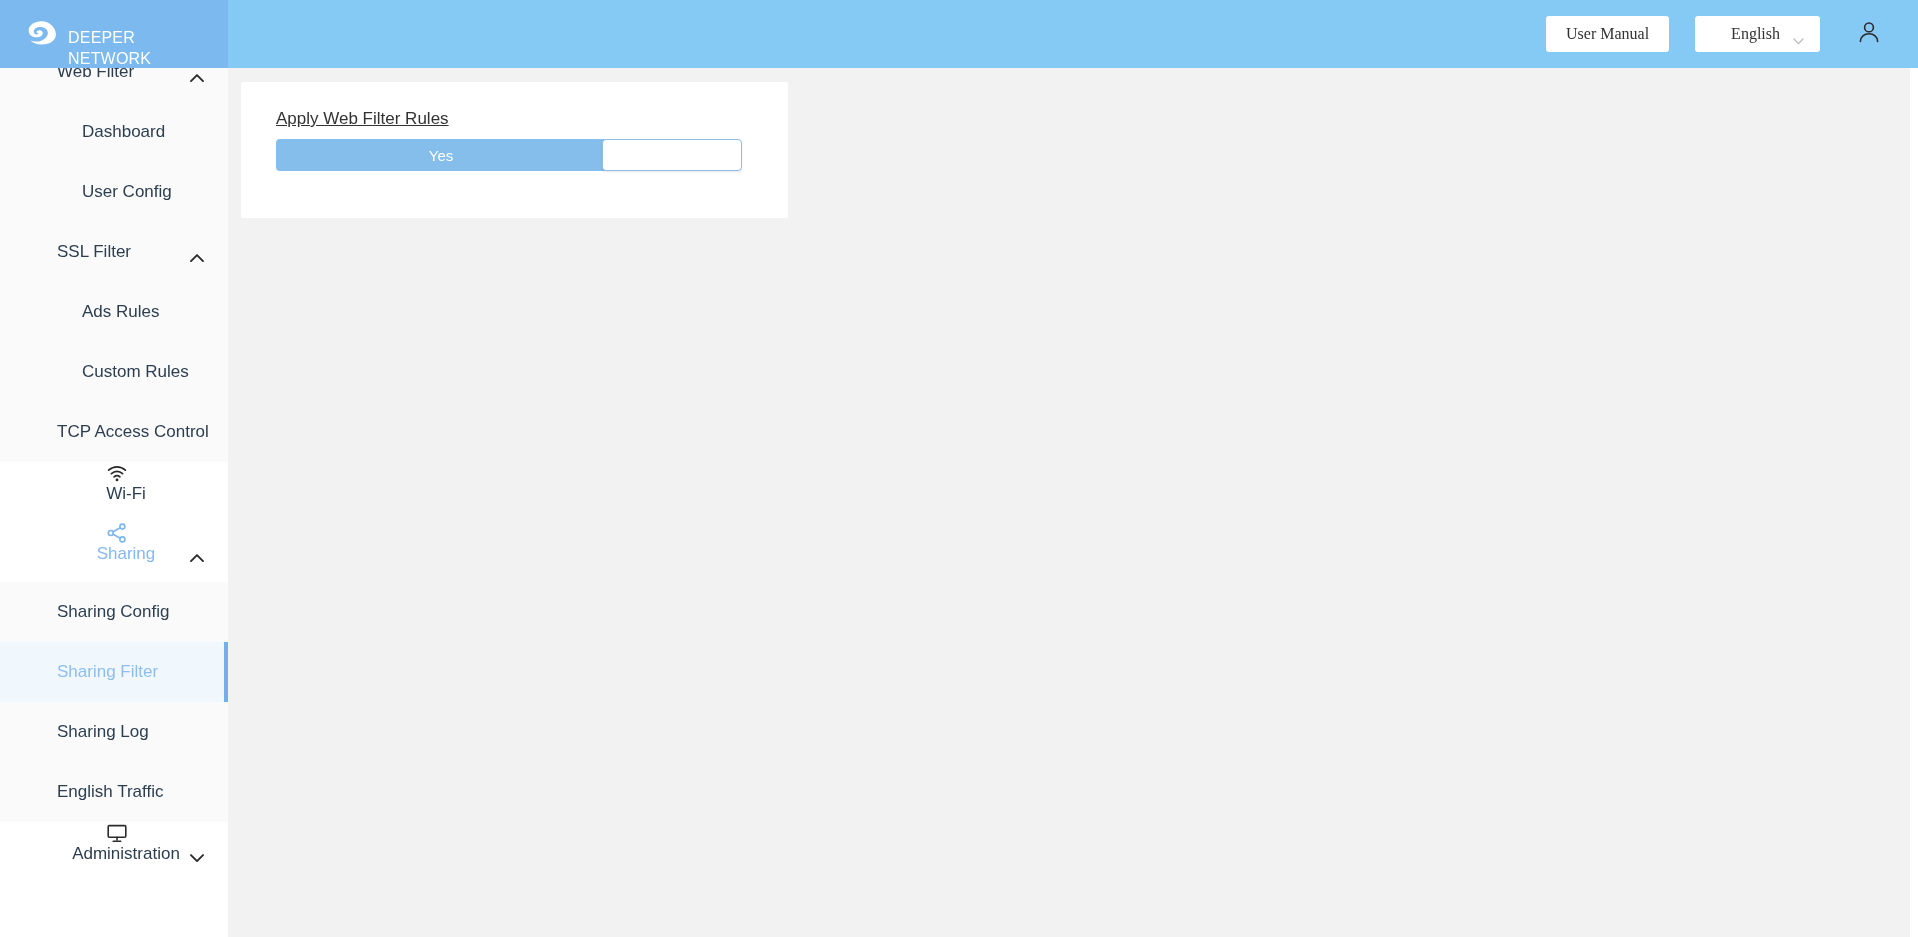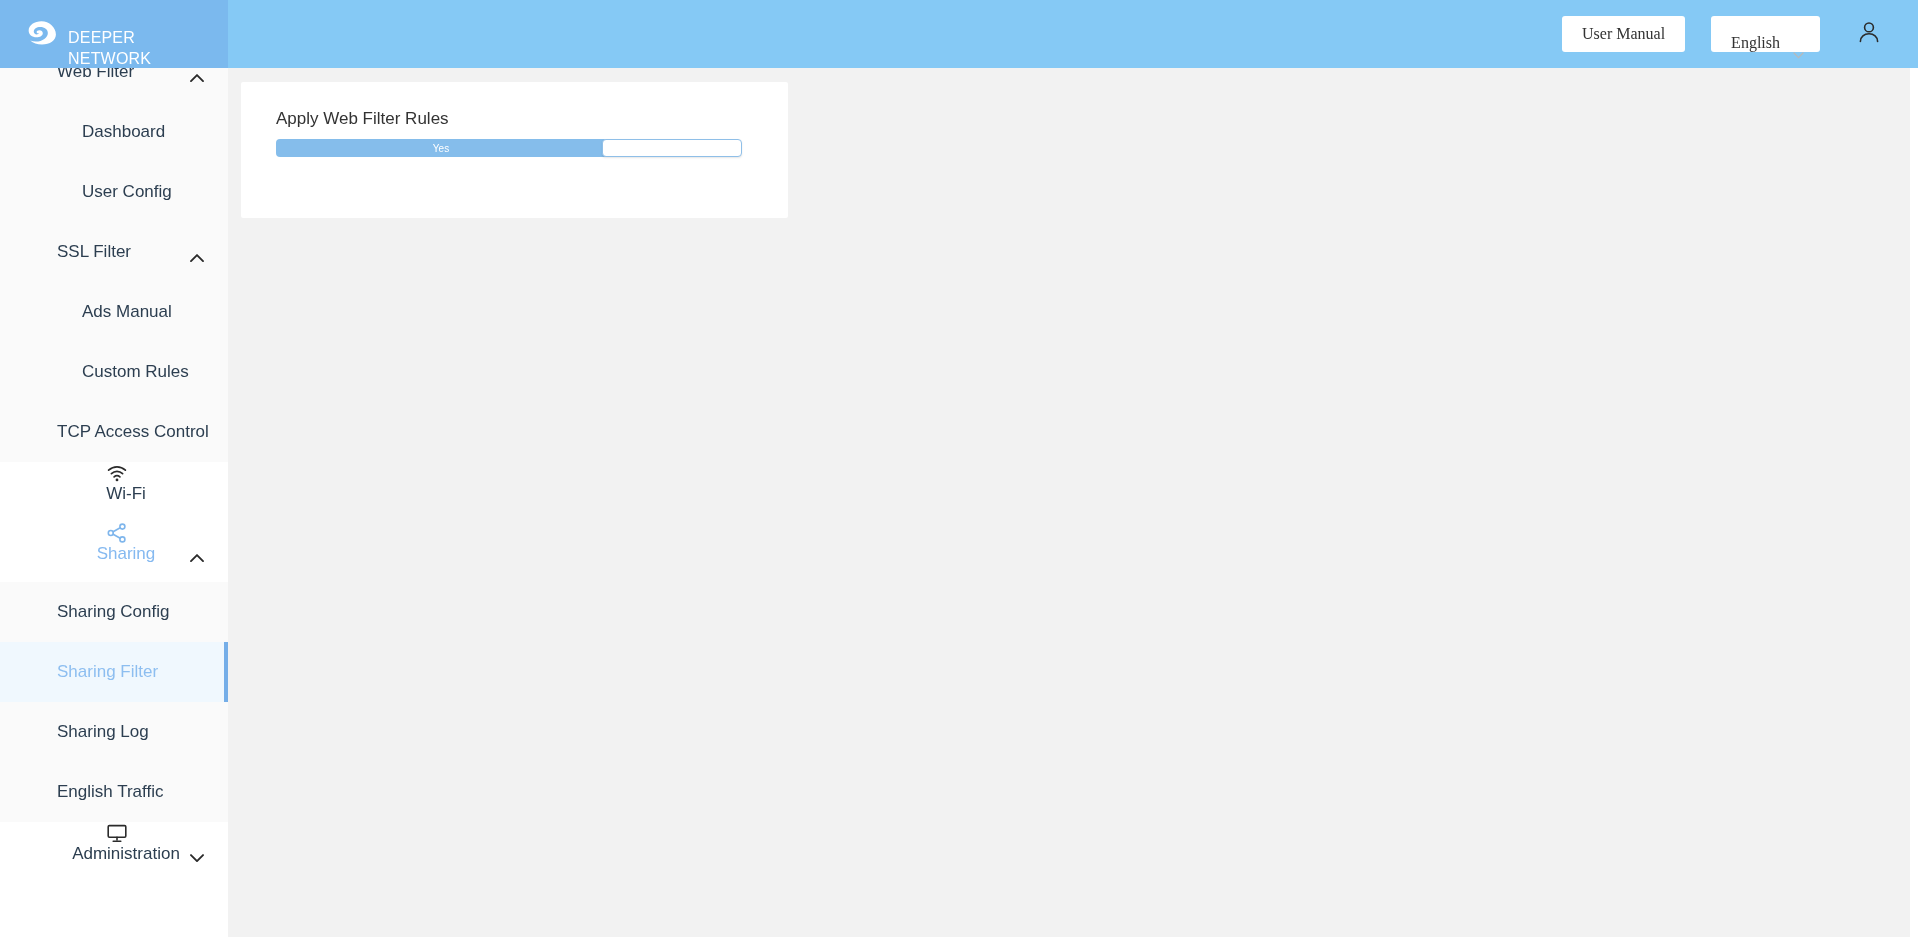--- a/index.html
+++ b/index.html
@@ -35,21 +35,21 @@
     padding-right: 32px;
   }
   .hdr-btn {
     background: #ffffff; border: none; border-radius: 3px;
     height: 36px; padding: 0 20px;
     font-family: Liberation Serif, serif;
     font-size: 16px; color: #333333; cursor: pointer;
     display: flex; align-items: center; justify-content: center;
     white-space: nowrap;
   }
-  #lang-select { gap: 13px; padding: 0 16px 0 20px; align-items: flex-end; }
+  #lang-select { gap: 13px; padding: 0 16px 0 36px; }
   .chev-sm { width: 11px; height: 7px; display: inline-block; }
   #avatar-btn {
     width: 34px; height: 34px; cursor: pointer;
     display: flex; align-items: center; justify-content: center;
     margin-left: 6px;
   }
 
   
   #sidebar {
     position: absolute; top: 0; left: 0;
@@ -119,33 +119,33 @@
     z-index: 12;
   }
   #filter-card {
     position: absolute; left: 13px; top: 14px;
     width: 547px; height: 136px;
     background: #ffffff;
     border-radius: 2px;
   }
   #card-title {
     position: absolute; left: 35px; top: 27px;
-    font-size: 17px; color: #333333; white-space: nowrap;
+    font-size: 17px; color: #333333; white-space: nowrap; text-decoration: underline;
   }
   #apply-toggle {
     position: absolute; left: 35px; top: 57px;
     width: 470px; height: 32px;
     display: flex;
     border-radius: 4px;
     overflow: visible;
   }
   .seg {
     display: flex; align-items: center; justify-content: center;
-    font-size: 10px; cursor: pointer;
-    height: 18px;
+    font-size: 15px; cursor: pointer;
+    height: 32px;
   }
   .seg.selected {
     flex: 0 0 330px;
     background: #85BDEB;
     color: #ffffff;
     border-radius: 4px 0 0 4px;
   }
   .seg.unselected {
     flex: 0 0 140px;
     background: #ffffff;
@@ -224,21 +224,21 @@
       <div class="nav-sub lvl2">
         <span>User Config</span>
       </div>
       <div class="nav-sub lvl1">
         <span>SSL Filter</span>
         <span class="caret"><svg viewBox="0 0 14 9" width="14" height="9">
             <path d="M1 7.6 L7 1.6 L13 7.6" fill="none" stroke="#2b2b2b" stroke-width="1.9" stroke-linecap="round" stroke-linejoin="round"></path>
           </svg></span>
       </div>
       <div class="nav-sub lvl2">
-        <span>Ads Manual</span>
+        <span>Ads Rules</span>
       </div>
       <div class="nav-sub lvl2">
         <span>Custom Rules</span>
       </div>
       <div class="nav-sub lvl1">
         <span>TCP Access Control</span>
       </div>
       <div class="nav-top">
         <span class="nav-icon">
           <svg viewBox="0 0 22 22" width="22" height="22">

